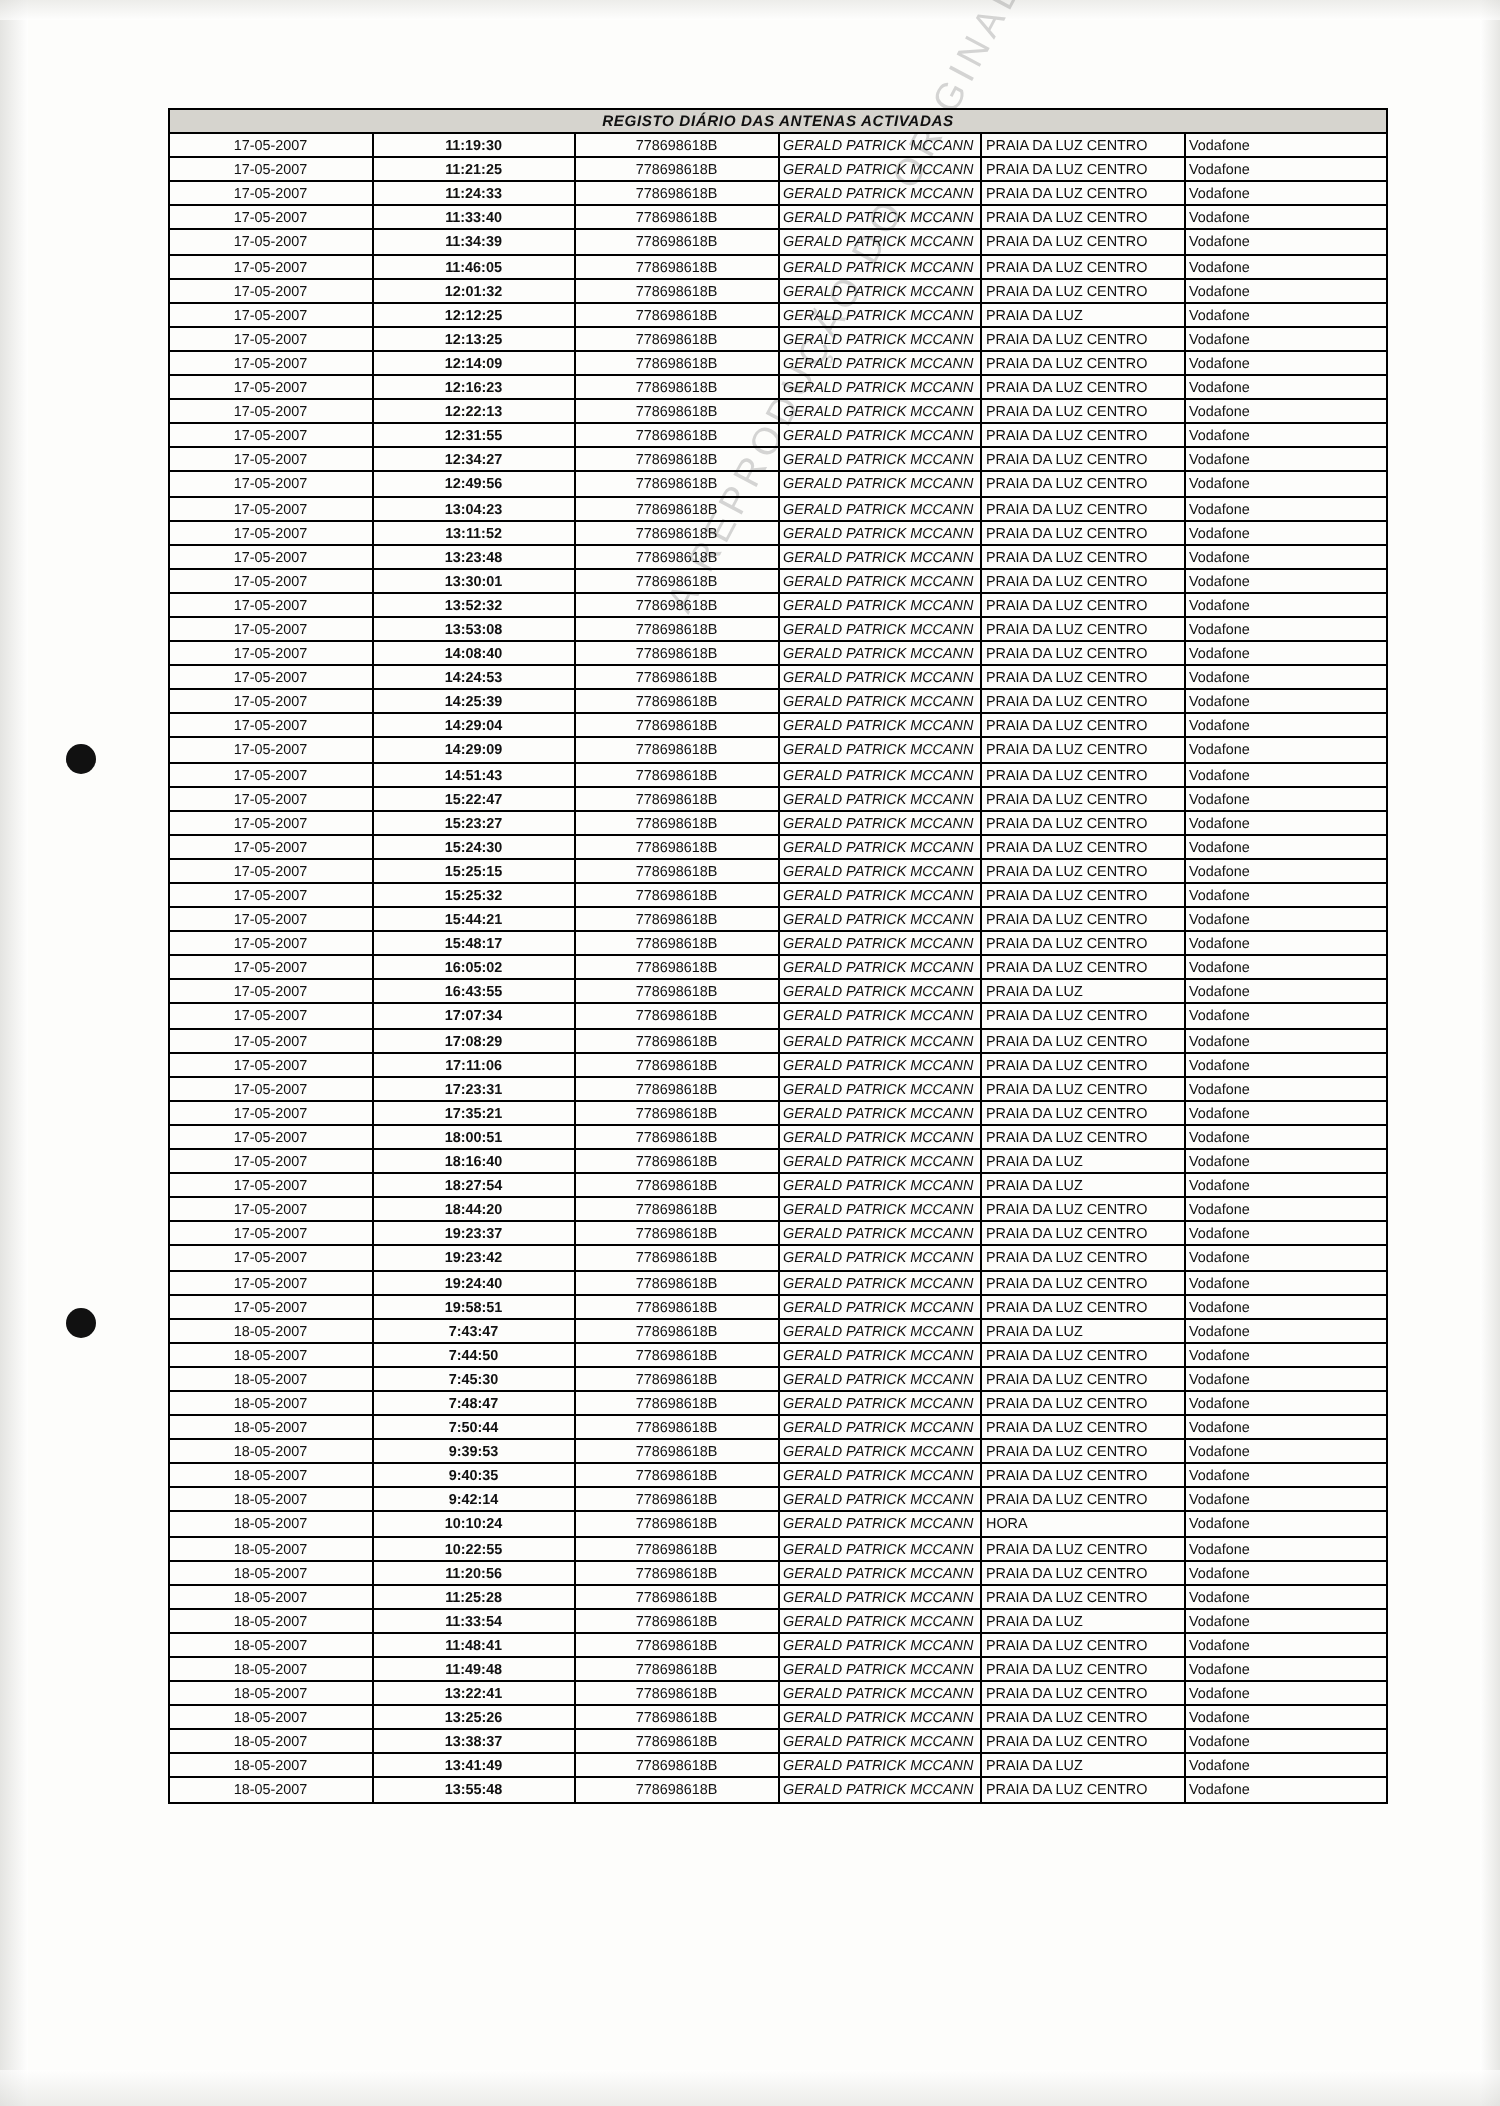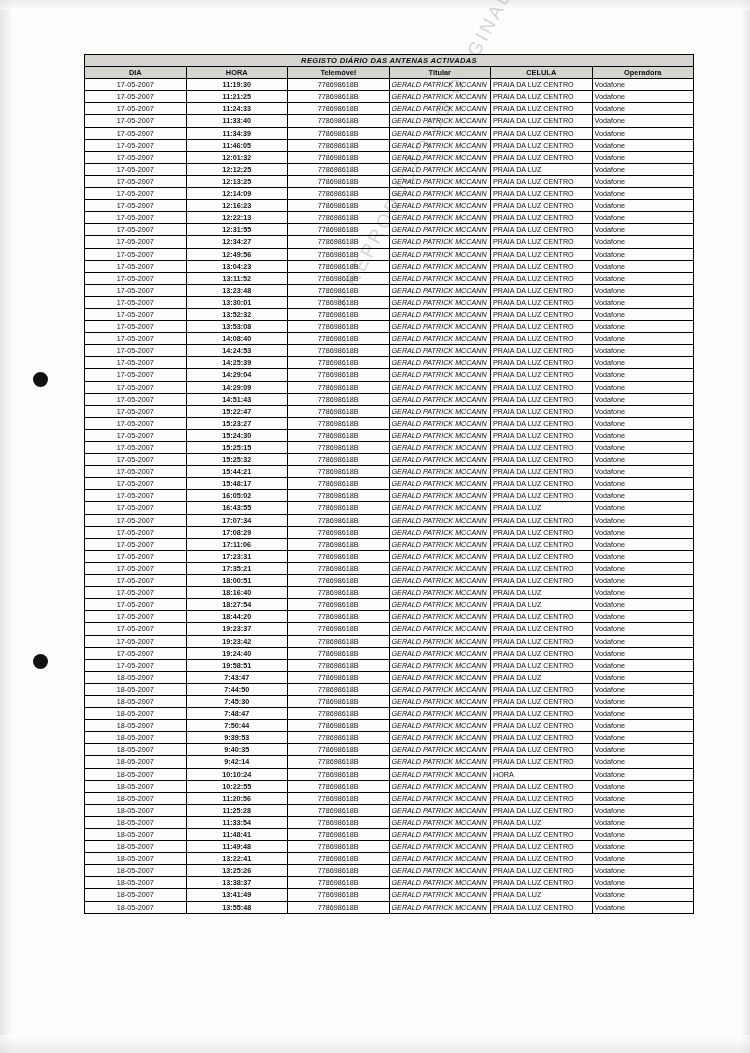--- a/index.html
+++ b/index.html
@@ -130,28 +130,20 @@
   <div class="punch two"></div>
 
   <div class="watermark">A REPRODUÇÃO DO ORIGINAL</div>
 
   <div class="doc">
     <table class="reg">
       <thead>
         <tr class="title-row">
           <th colspan="6">REGISTO DIÁRIO DAS ANTENAS ACTIVADAS</th>
         </tr>
-        <tr class="head-row">
-          <th>DIA</th>
-          <th>HORA</th>
-          <th>Telemóvel</th>
-          <th>Titular</th>
-          <th>CELULA</th>
-          <th>Operadora</th>
-        </tr>
       </thead>
       <tbody id="rows-body">
           <tr>
             <td class="c-dia">17-05-2007</td>
             <td class="c-hora">11:19:30</td>
             <td class="c-tel">778698618B</td>
             <td class="c-tit">GERALD PATRICK MCCANN</td>
             <td class="c-cel">PRAIA DA LUZ CENTRO</td>
             <td class="c-ope">Vodafone</td>
           </tr>

